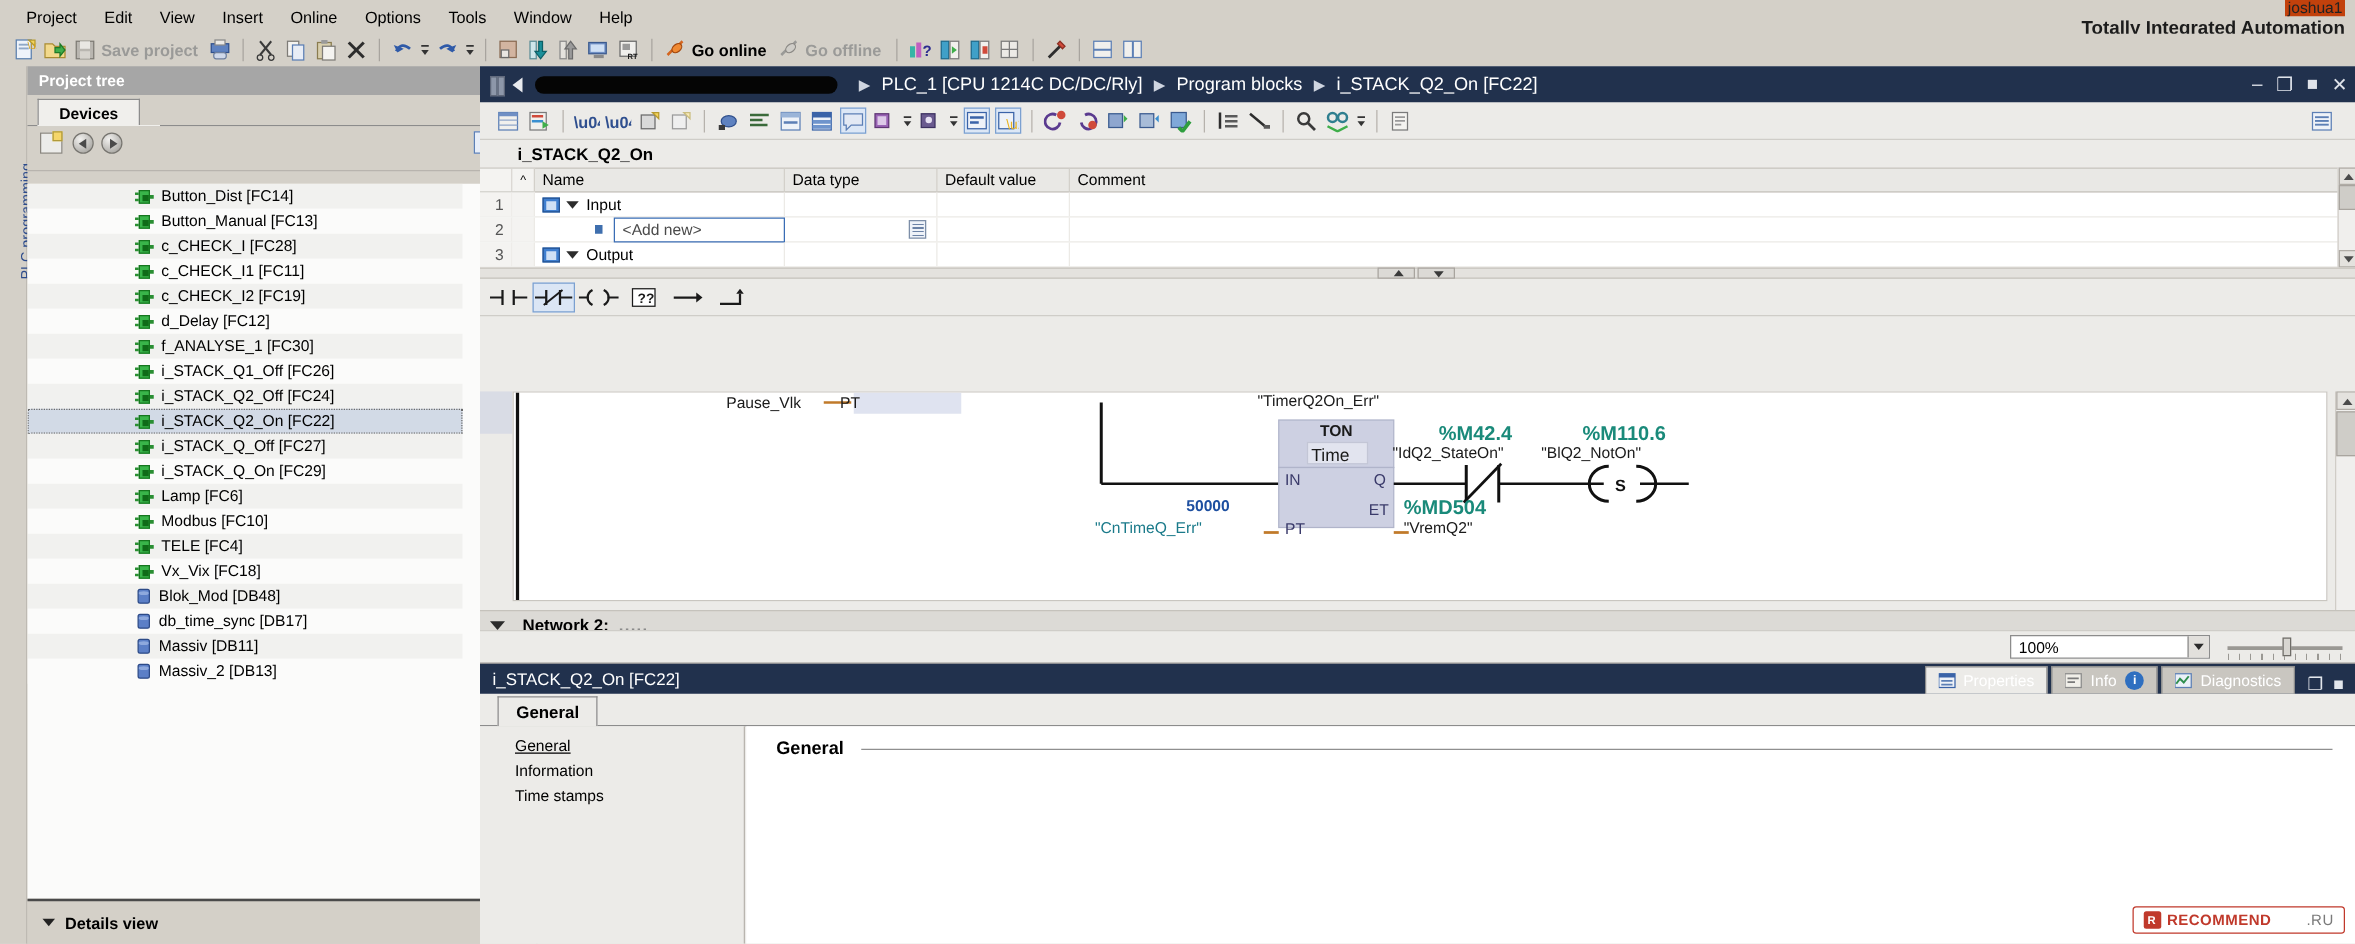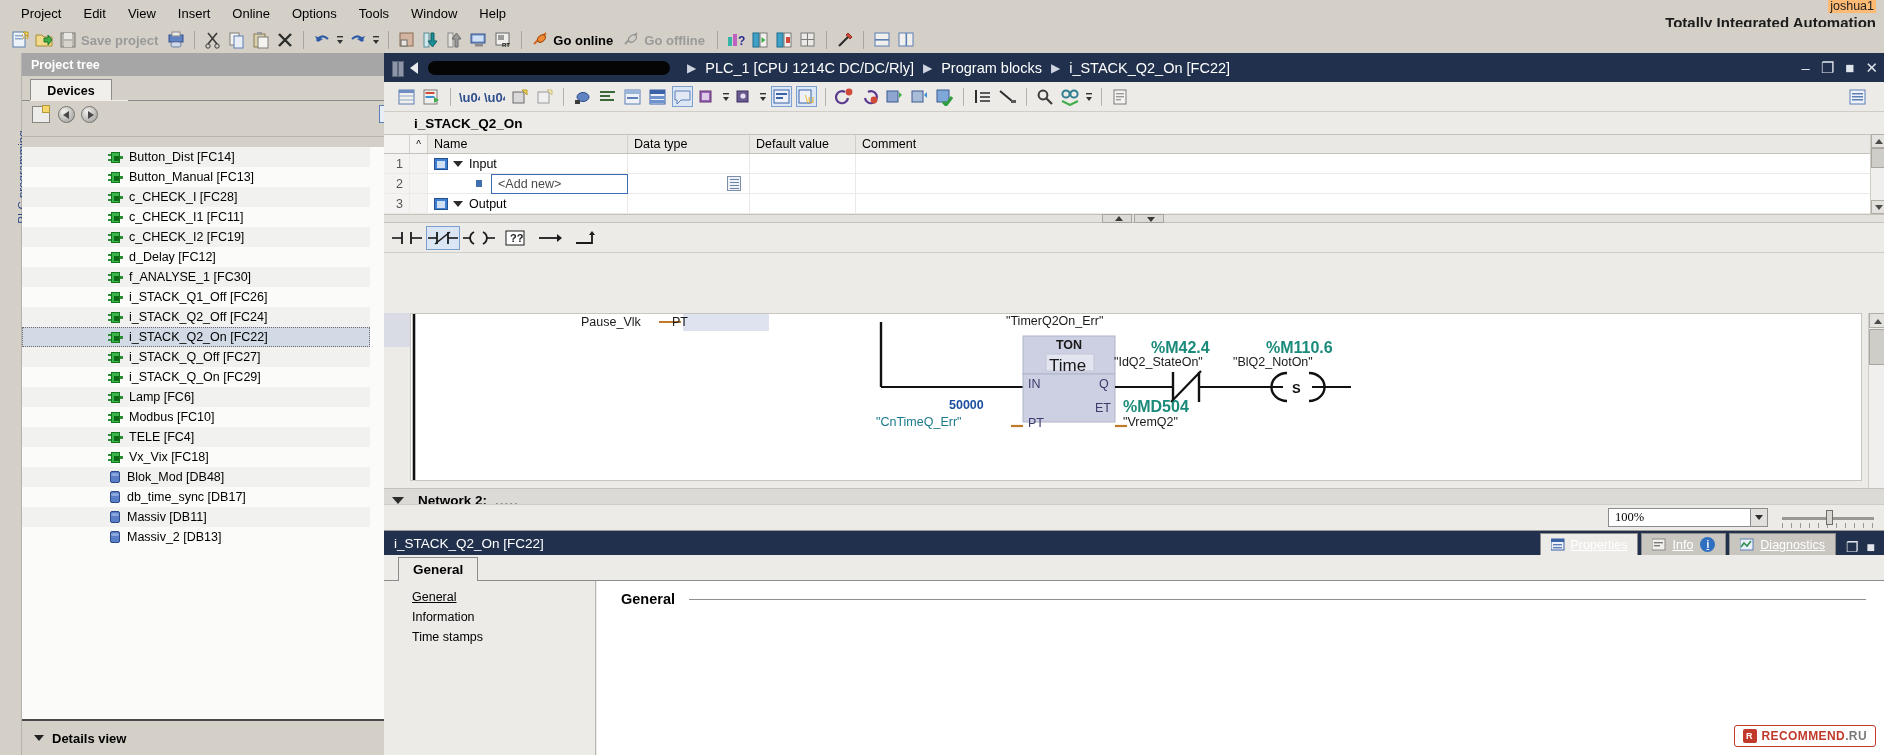--- a/index.html
+++ b/index.html
@@ -23,21 +23,21 @@
   }
   .menubar .mi {
     padding: 3px 11px; font-size: 13px; color: #000; cursor: default;
     white-space: nowrap;
   }
 
   .brandblock {
     position: absolute; right: 8px; top: 0px; text-align: right;
     line-height: 1.0;
   }
-  .brand-user { font-size: 12.5px; color:#222; background:#fdba74; display:inline-block; padding:0 2px; }
+  .brand-user { font-size: 12.5px; color:#222; background:#c2410c; display:inline-block; padding:0 2px; }
   .brand-tia { font-size: 15px; font-weight: 600; color: #1c1c1c; margin-top: 2px;}
   .brand-portal { font-size: 19px; color: #8d8d8d; letter-spacing: 1.2px; margin-top:1px; }
 
   
   .toolbar {
     position: absolute; left: 0; top: 27px; width: 1884px; height: 26px;
     background: #d4d0c8; display: flex; align-items: center; padding-left: 8px;
   }
   .tb-ico {
     width: 20px; height: 20px; margin: 0 2px; position: relative;
@@ -229,41 +229,41 @@
   .railcol { position:absolute; left:0; top:0; width: 26px; bottom:0; background:#ecebe8;}
 
   .net2 { position: absolute; left: 0; right: 0; height: 25px; background: #dcdad6;
      display:flex; align-items:center; padding-left: 8px; font-size:13.5px; font-weight:600;
      border-top:1px solid #c5c2bc; border-bottom:1px solid #c5c2bc;}
   .net2 .ctri { width:0;height:0;border-left:6px solid transparent;border-right:6px solid transparent;
      border-top:7px solid #2b2b2b; margin-right: 14px;}
   .net2 .dots { color:#8b8b8b; margin-left: 8px; letter-spacing: 1px; }
 
   .zoombar { position:absolute; left:0; right:0; bottom:0; height: 26px; background:#ecebe8;
-     border-top:1px solid #cfcdc8; display:flex;align-items:center; justify-content:flex-end; padding-right: 10px; font-family: Liberation Serif, serif;}
+     border-top:1px solid #cfcdc8; display:flex;align-items:center; justify-content:flex-end; padding-right: 10px;}
   .zoom-sel { width: 160px; height: 19px; background:#fff; border:1px solid #8c8c8c; display:flex;
      align-items:center; padding-left: 6px; font-size:12.5px; position: relative;}
   .zoom-sel .dd { position:absolute; right:0; top:0; width: 17px; height:17px; background:#e2e0dc;
      border-left:1px solid #8c8c8c; display:flex;align-items:center;justify-content:center;}
   .zoom-sel .dd i { width:0;height:0;border-left:4px solid transparent;border-right:4px solid transparent;
      border-top:5px solid #2b2b2b; display:block;}
   .zoom-slider { width: 92px; height: 16px; margin-left: 14px; position:relative;}
   .zoom-slider .track{position:absolute;left:0;top:7px;width:92px;height:3px;background:#9a9893;}
   .zoom-slider .thumb{position:absolute;left:44px;top:0;width:7px;height:15px;background:#d8d6d1;border:1px solid #6f6d68;}
   .zoom-ticks{position:absolute;left:0;top:13px;width:92px;height:5px;
      background: repeating-linear-gradient(90deg,#9a9893 0 1px, transparent 1px 9px);}
 
   
   .inspector { position:absolute; left: 384px; right:0; bottom:0; height: 225px; background:#ecebe8;
      border-top: 1px solid #9c9893;}
   .insp-title { height: 24px; background:#21314d; color:#fff; font-size:13.5px; display:flex;align-items:center;
      padding-left:10px; position:relative;}
   .insp-tabs { position:absolute; right: 0; top: 0; height: 24px; display:flex; align-items:flex-end;}
   .itab { height: 22px; background:#c9c6c0; border:1px solid #8c8c8c; border-bottom:none;
-     display:flex; align-items:center; padding: 0 10px; margin-left: 3px; font-size: 12.5px; text-decoration: underline;}
+     display:flex; align-items:center; padding: 0 10px; margin-left: 3px; font-size: 12.5px;}
   .itab.act { background:#ecebe8; }
   .itab .ii { width: 14px;height:14px;margin-right:6px;flex:0 0 auto;}
   .insp-winbtn { display:flex; align-items:center; gap:8px; padding: 0 9px 0 10px; color:#e2e6ec; font-size: 14px;}
 
   .insp-body { position:absolute; left:0; right:0; top:24px; bottom:0; display:flex;}
   .insp-tabrow { position:absolute; left:0; top:0; width: 100%; height: 26px; }
   .gen-tab { position:absolute; left: 14px; top: 2px; height: 24px; background:#ecebe8;
      border:1px solid #8c8c8c; border-bottom:none; display:flex;align-items:center;padding:0 14px;
      font-size:13.5px; font-weight:bold;}
   .gen-tab-line { position:absolute; left: 0; top: 25px; width: 100%; height:1px; background:#8c8c8c;}
@@ -273,21 +273,21 @@
   .il-item.sel { text-decoration: underline; }
   .insp-right { position:absolute; left: 213px; top:26px; right:0; bottom:0; background:#fff; padding: 10px 0 0 24px;}
   .ir-title { font-size: 14.5px; font-weight: 600; display:flex; align-items:center; }
   .ir-rule { flex:1; height:1px; background:#8f8f8f; margin-left: 14px; margin-right: 18px;}
 
   .watermark { position:absolute; right: 8px; bottom: 8px; height: 22px; background:#fff;
      border:1px solid #c0392b; border-radius:3px; display:flex;align-items:center; padding: 0 8px;
      font-size: 12px; font-weight:bold; color:#c0392b; letter-spacing:0.4px;}
   .watermark .wm-ico{width:14px;height:14px;background:#c0392b;color:#fff;border-radius:2px;
      display:flex;align-items:center;justify-content:center;font-size:9px;margin-right:5px;}
-  .watermark .wm-dim{color:#7a7a7a;font-weight:bold;}
+  .watermark .wm-dim{color:#7a7a7a;font-weight:normal;padding-left:28px;}
 
   
   .lbl-grn { color: #1a8a7a; font-weight: bold; font-size: 16px; }
   .lbl-blue{ color: #1d4fa0; font-weight: bold; font-size: 12.5px;}
 </style>
 </head>
 <body>
 
 <div id="app">
 
@@ -1096,21 +1096,21 @@
           <line x1="600" y1="112" x2="612" y2="112" stroke="#c07a2a" stroke-width="2.2"></line>
 
           <line x1="704" y1="112" x2="716" y2="112" stroke="#c07a2a" stroke-width="2.2"></line>
         </svg>
 
         <div style="position:absolute;left:170px;top:1px;font-size:12.5px;color:#1a1a1a">Pause_Vlk</div>
         <div style="position:absolute;left:261px;top:1px;font-size:12.5px;color:#1a1a1a">PT</div>
 
         <div style="position:absolute;left:595px;top:0px;font-size:12.5px;color:#1a1a1a;white-space:nowrap">"TimerQ2On_Err"</div>
         <div style="position:absolute;left:612px;top:24px;width:92px;text-align:center;font-size:12.5px;font-weight:bold;color:#1a1a1a">TON</div>
-        <div style="position:absolute;left:638px;top:42px;font-size:17px;color:#1a1a1a">Time</div>
+        <div style="position:absolute;left:638px;top:42px;font-size:14px;color:#1a1a1a">Time</div>
         <div style="position:absolute;left:617px;top:63px;font-size:12.5px;color:#3a3a6a">IN</div>
         <div style="position:absolute;left:688px;top:63px;font-size:12.5px;color:#3a3a6a">Q</div>
         <div style="position:absolute;left:617px;top:102px;font-size:12.5px;color:#3a3a6a">PT</div>
         <div style="position:absolute;left:684px;top:87px;font-size:12.5px;color:#3a3a6a">ET</div>
 
         <div class="lbl-blue" style="position:absolute;left:538px;top:84px;white-space:nowrap">50000</div>
         <div style="position:absolute;left:465px;top:101px;font-size:12.5px;color:#1a7a8a;white-space:nowrap">"CnTimeQ_Err"</div>
 
         <div class="lbl-grn" style="position:absolute;left:712px;top:84px;white-space:nowrap">%MD504</div>
         <div style="position:absolute;left:712px;top:101px;font-size:12.5px;color:#1a1a1a;white-space:nowrap">"VremQ2"</div>

